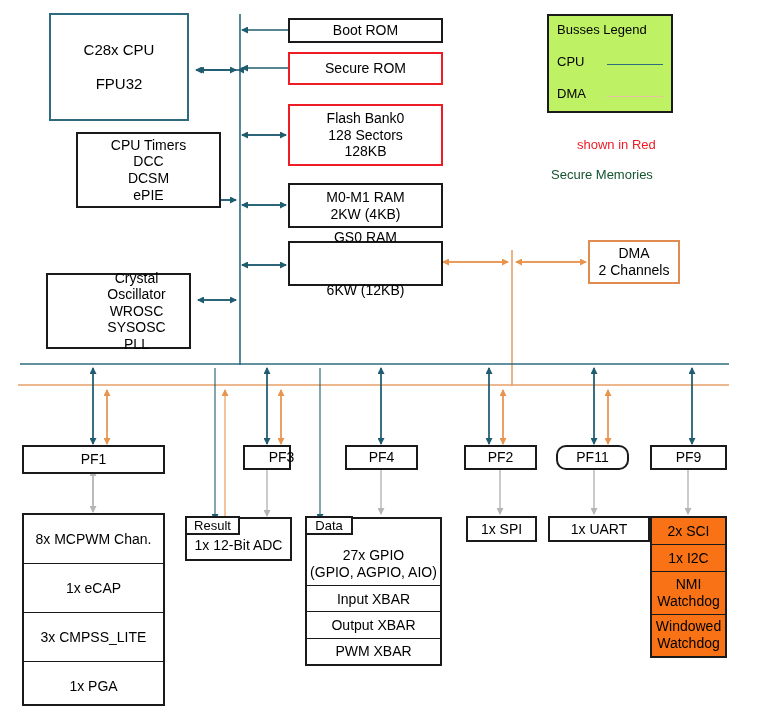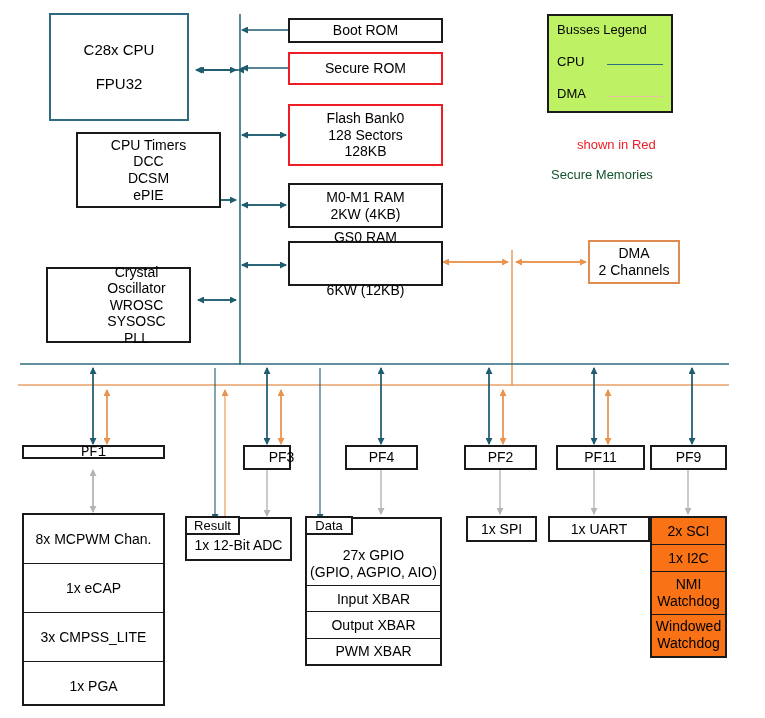--- a/index.html
+++ b/index.html
@@ -136,21 +136,21 @@
     <div>FPU32</div>
   </div>
 
   <div class="box blk f14" style="left:46px;top:132px;width:145px;height:76px;margin-left:30px;">
     <div>CPU Timers</div>
     <div>DCC</div>
     <div>DCSM</div>
     <div>ePIE</div>
   </div>
 
-  <div class="box blk f14" style="left:46px;top:267px;width:145px;height:76px;padding-left:36px;">
+  <div class="box blk f14" style="left:46px;top:273px;width:145px;height:76px;padding-left:36px;">
     <div>Crystal Oscillator</div>
     <div>WROSC</div>
     <div>SYSOSC</div>
     <div>PLL</div>
   </div>
 
   <div class="box blk f14" style="left:288px;top:18px;width:155px;height:25px;">
     <div>Boot ROM</div>
   </div>
 
@@ -186,33 +186,33 @@
     <div style="position:absolute;left:58px;top:48px;width:56px;height:0;
                 border-top:1.8px solid #2e6b7e;"></div>
     <div class="lbl f13" style="left:8px;top:70px;">DMA</div>
     <div style="position:absolute;left:58px;top:80px;width:56px;height:0;
                 border-top:1.8px solid #e8c2a0;"></div>
   </div>
 
   <div class="lbl f13" style="left:551px;top:119px;color:#14532d;margin-top:48px;">Secure Memories</div>
   <div class="lbl f13" style="left:577px;top:137px;color:#ee1c25;">shown in Red</div>
 
-  <div class="box blk f14" style="left:22px;top:445px;width:143px;height:14px;font-family:Liberation Mono, monospace;">
+  <div class="box blk f14" style="left:22px;top:445px;width:143px;height:29px;">
     <div>PF1</div>
   </div>
   <div class="box blk f14" style="left:243px;top:445px;width:48px;height:25px;padding-left:29px;">
     <div>PF3</div>
   </div>
   <div class="box blk f14" style="left:345px;top:445px;width:73px;height:25px;">
     <div>PF4</div>
   </div>
   <div class="box blk f14" style="left:464px;top:445px;width:73px;height:25px;">
     <div>PF2</div>
   </div>
-  <div class="box blk f14" style="left:556px;top:445px;width:89px;height:25px;">
+  <div class="box blk f14" style="left:556px;top:445px;width:73px;height:25px;border-radius:10px;">
     <div>PF11</div>
   </div>
   <div class="box blk f14" style="left:650px;top:445px;width:77px;height:25px;">
     <div>PF9</div>
   </div>
 
   <div class="stack f14" style="left:22px;top:513px;width:143px;height:193px;">
     <div class="cell">8x MCPWM Chan.</div>
     <div class="cell">1x eCAP</div>
     <div class="cell">3x CMPSS_LITE</div>

